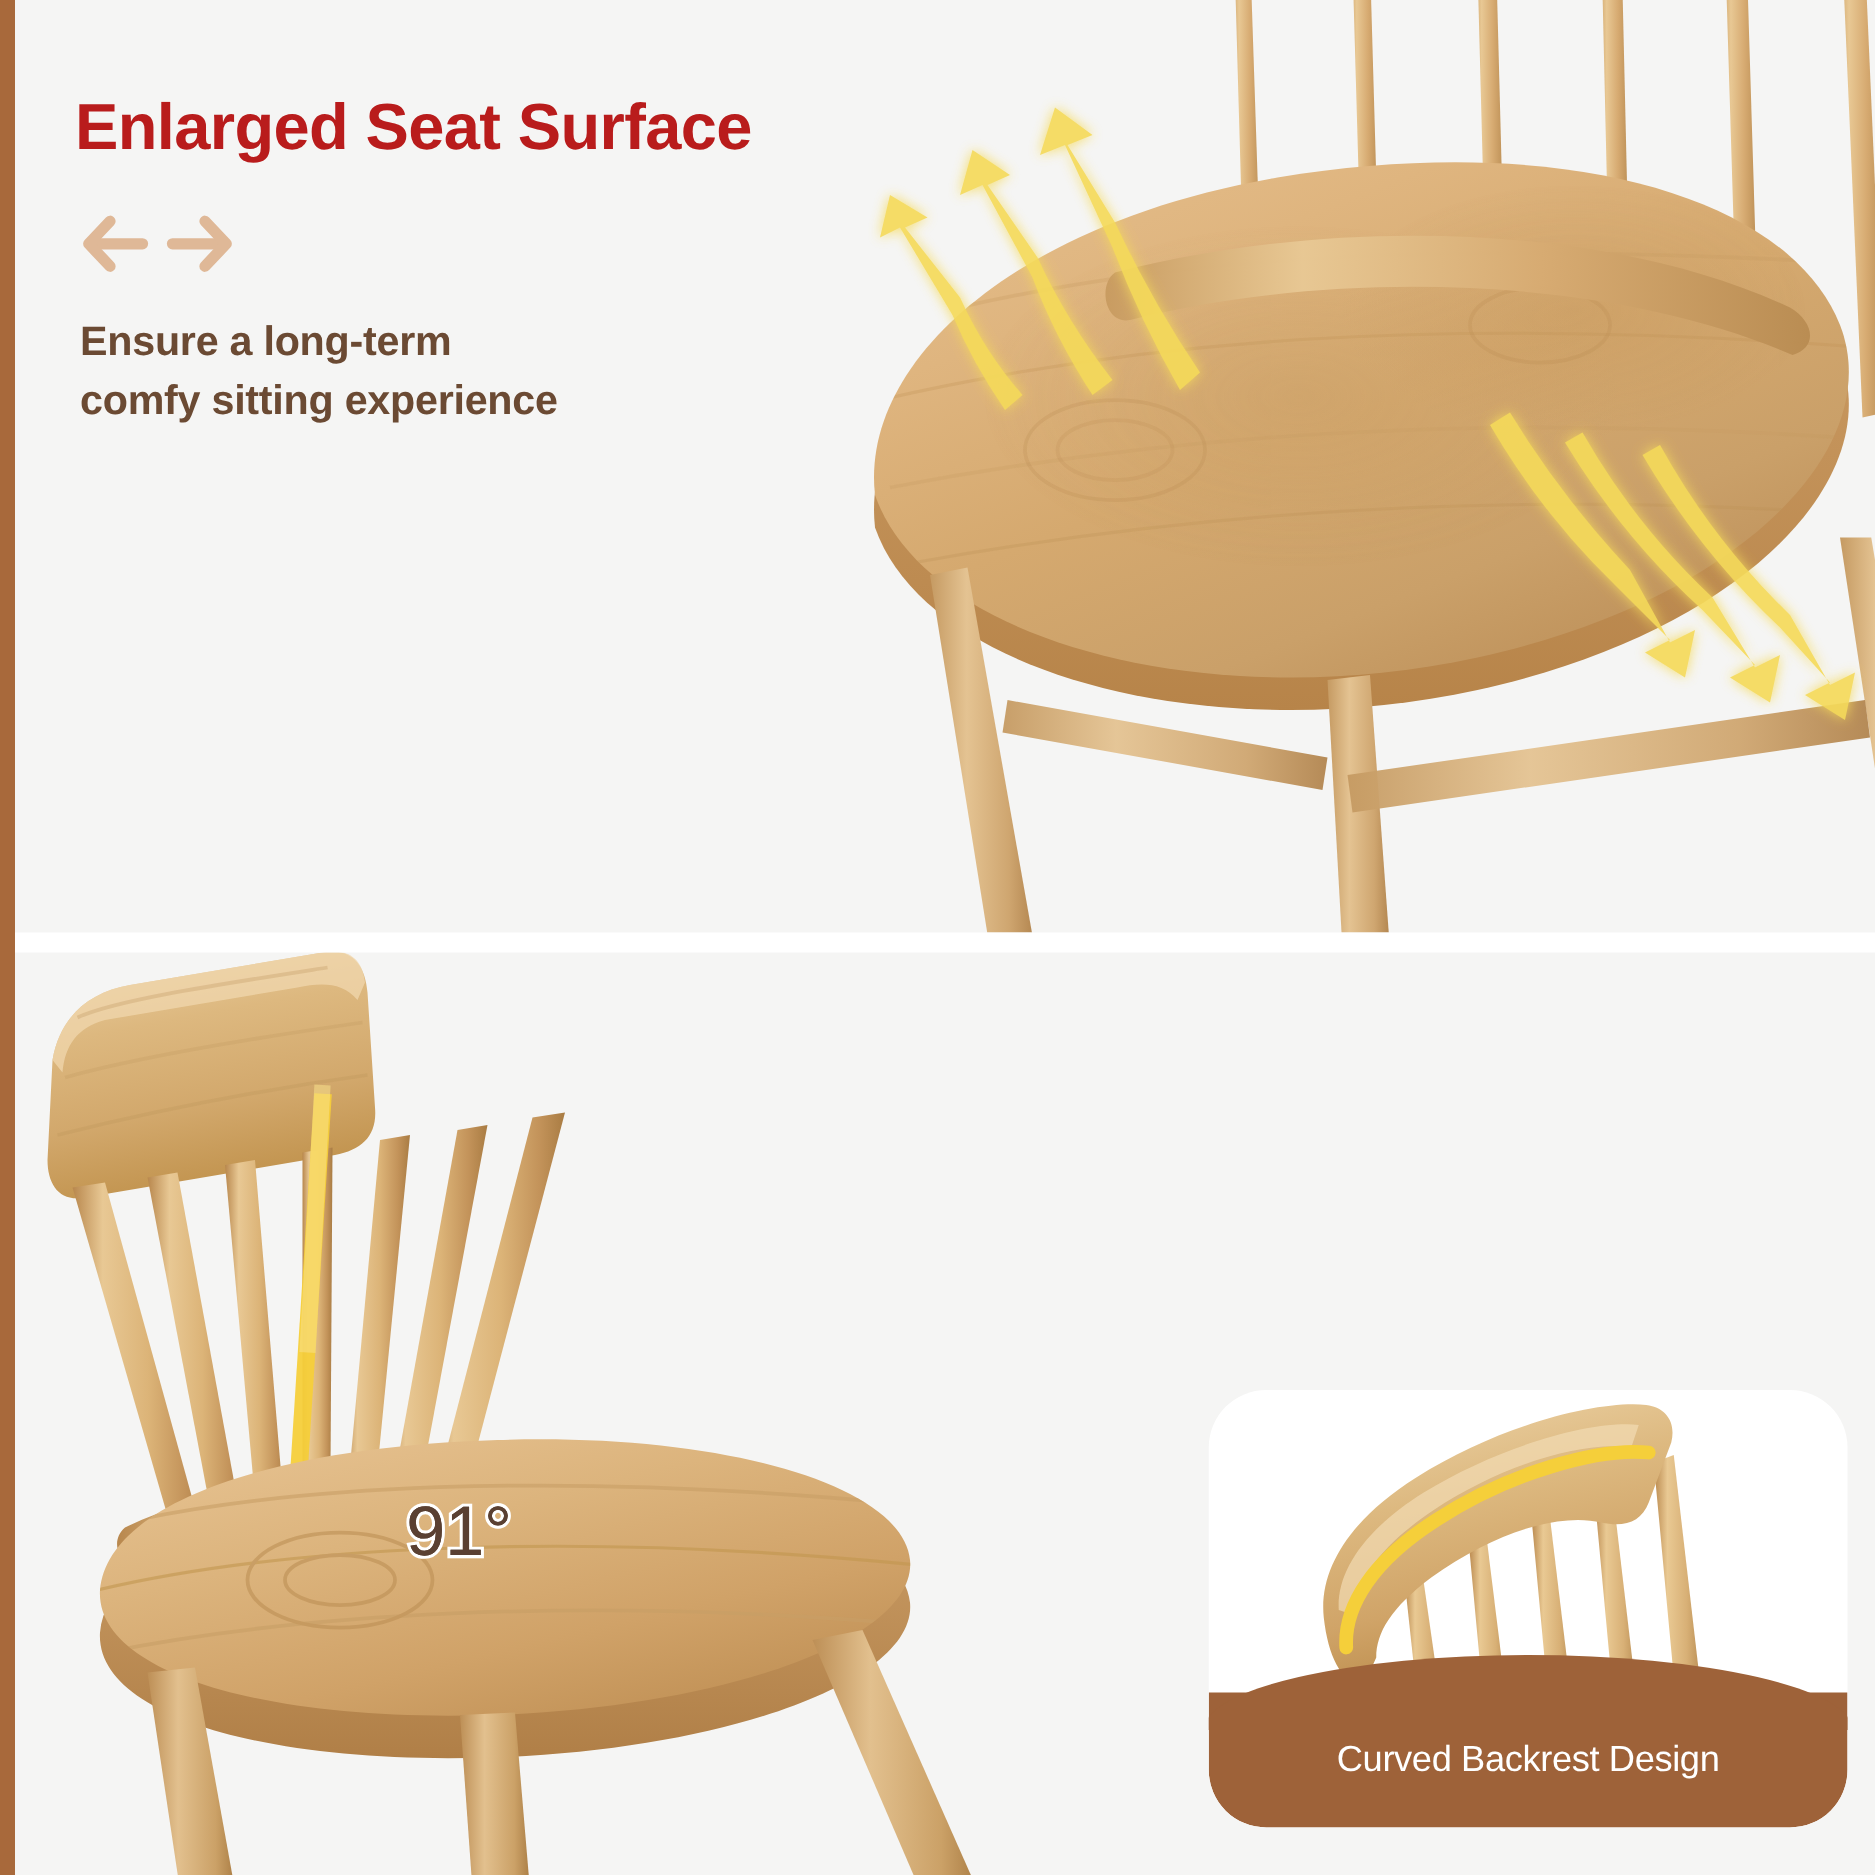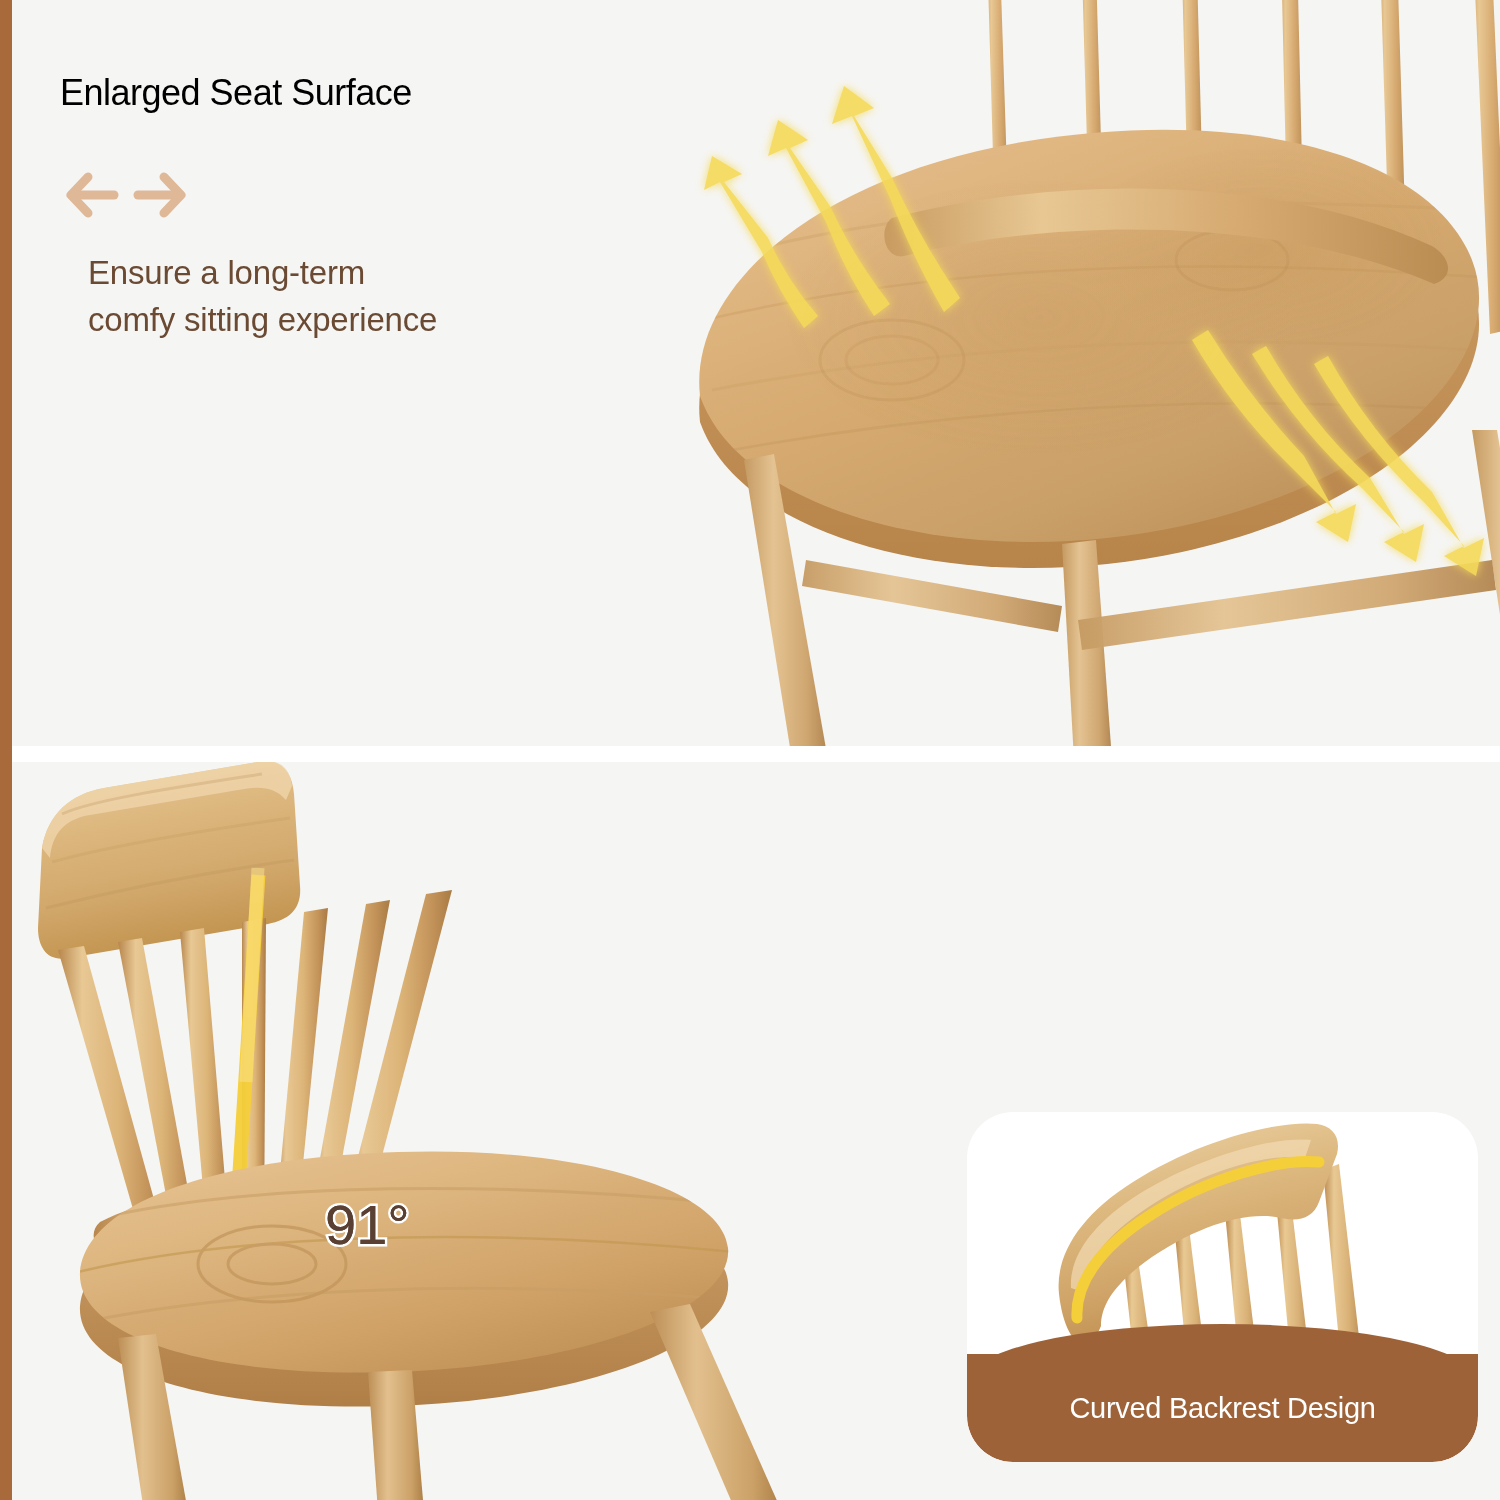--- a/index.html
+++ b/index.html
@@ -20,34 +20,33 @@
 
   
   .panel { position:absolute; left:12px; width:1488px; overflow:hidden; background:#f5f5f4; }
   .panel-top    { top:0;    height:746px; }
   .divider      { position:absolute; left:12px; top:746px; width:1488px; height:16px; background:#ffffff; z-index:30; }
   .panel-bottom { top:762px; height:738px; }
 
   
   .h-title {
     position:absolute;
-    font-size:36px;
-    font-weight:400;
+    font-size:52px;
+    font-weight:700;
     letter-spacing:-0.5px;
-    color:#000000;
+    color:#b91c1c;
     white-space:nowrap;
   }
   .sub-text {
     position:absolute;
     font-size:33px;
     line-height:1.42;
-    font-weight:400;
+    font-weight:700;
     color:#6b4a33;
     letter-spacing:-0.2px;
-    margin-left:24px;
   }
 
   #t-title { left:48px; top:72px; }
   #t-sub   { left:52px; top:250px; width:600px; }
 
   
   .arrows-icon { position:absolute; left:50px; top:163px; width:128px; height:64px; }
 
   
   .img-top-chair { position:absolute; left:580px; top:-40px; width:960px; height:800px; }

